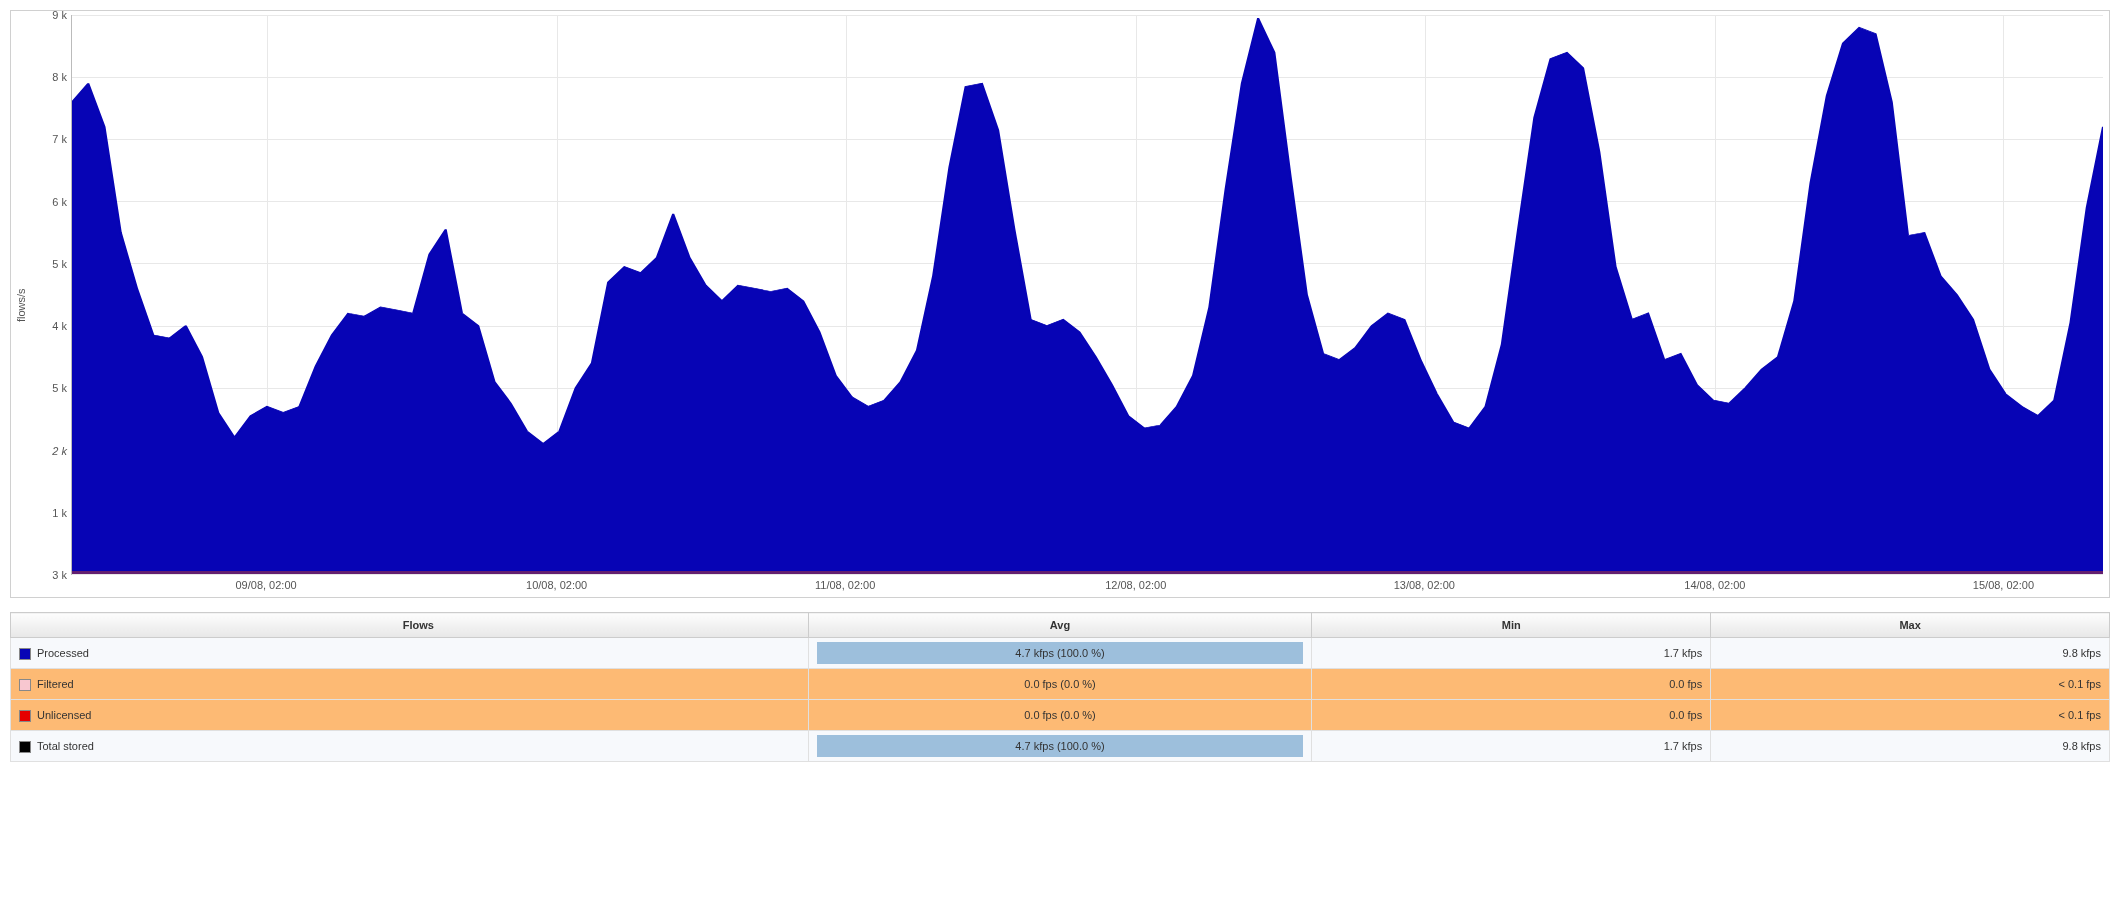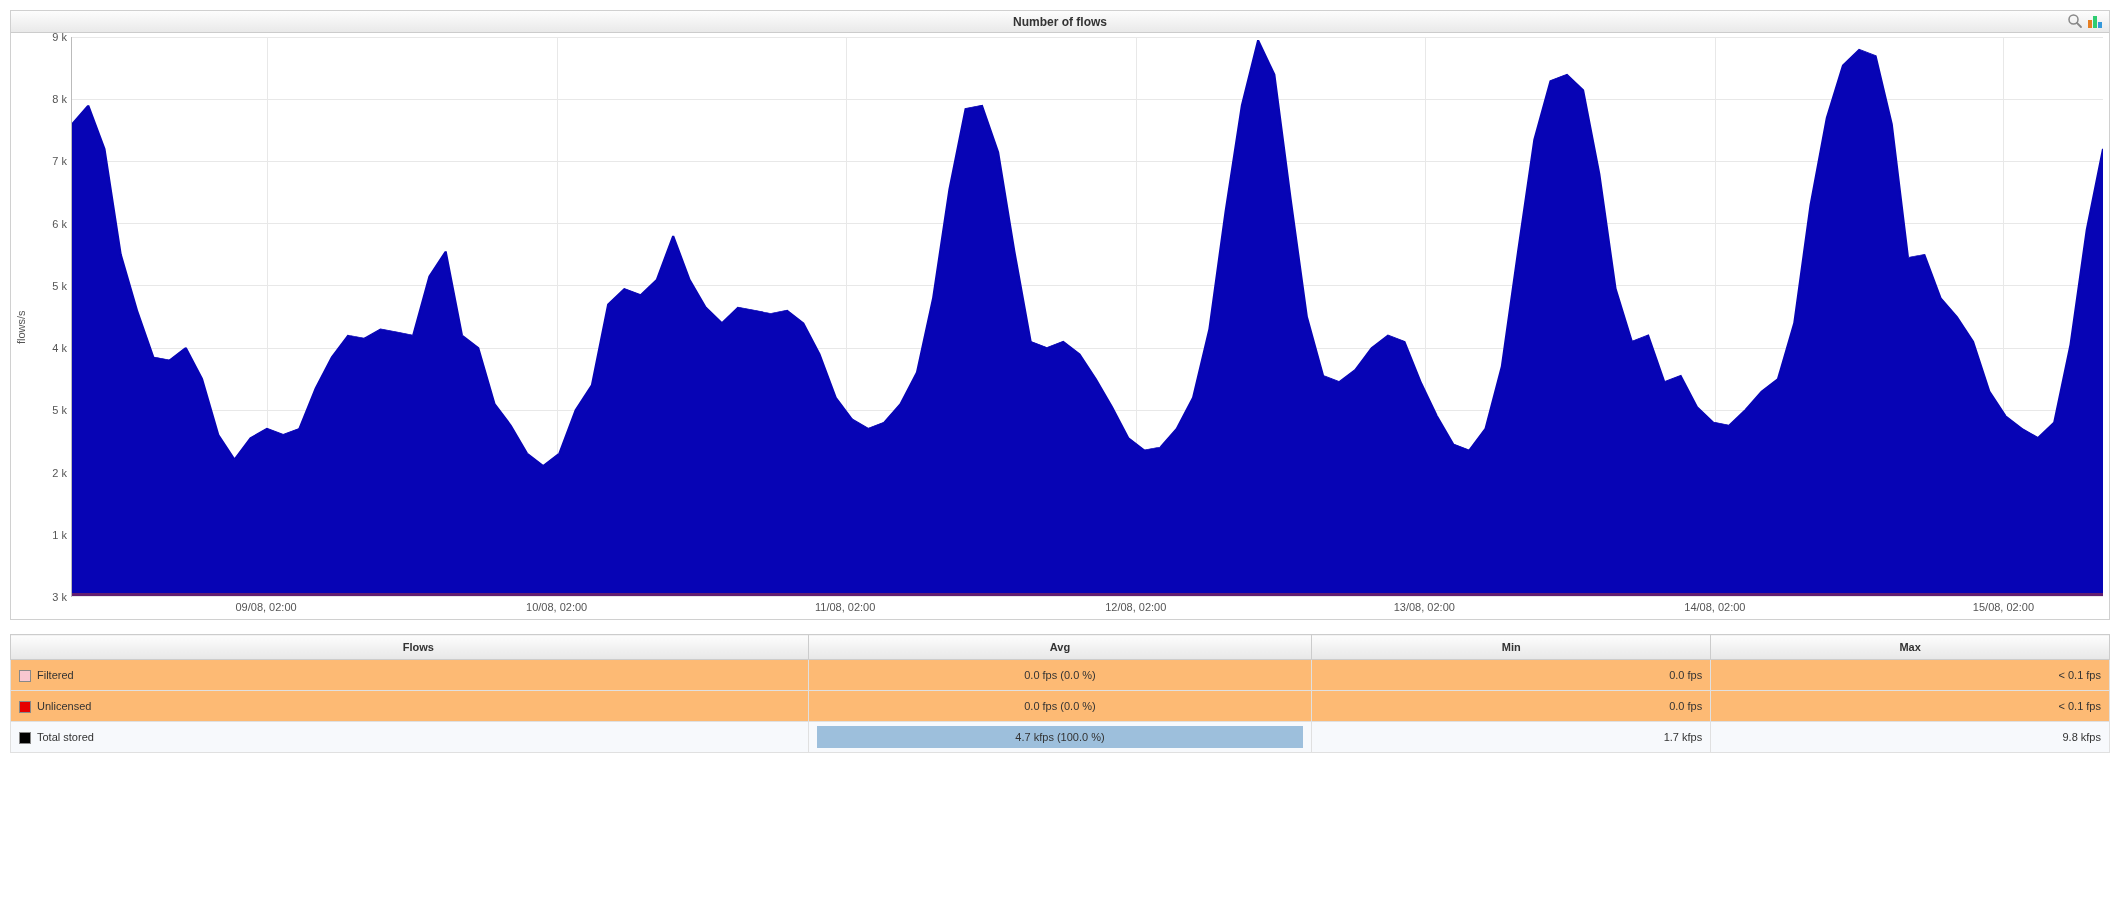--- a/index.html
+++ b/index.html
@@ -152,45 +152,27 @@
     align-items: center;
     justify-content: center;
   }
   .avg-plain { display: flex; align-items: center; justify-content: center; height: 22px; }
   td.num { text-align: right; padding-right: 10px; }
 </style>
 </head>
 <body>
 
 <div class="chart-panel">
-  <div class="chart-header">
-    <span class="chart-title">Number of flows</span>
-    <div class="chart-tools">
-      <span class="tool-icon">
-        <svg viewBox="0 0 16 16">
-            <circle cx="6.5" cy="6.5" r="4.5" fill="none" stroke="#888" stroke-width="1.5"></circle>
-            <line x1="10" y1="10" x2="14" y2="14" stroke="#888" stroke-width="1.8" stroke-linecap="round"></line>
-          </svg>
-      </span>
-      <span class="tool-icon">
-        <svg viewBox="0 0 16 16">
-            <rect x="1" y="7" width="4" height="8" fill="#e67e22"></rect>
-            <rect x="6" y="3" width="4" height="12" fill="#2ecc71"></rect>
-            <rect x="11" y="9" width="4" height="6" fill="#3498db"></rect>
-          </svg>
-      </span>
-    </div>
-  </div>
 
   <div class="chart-body">
     <div class="y-label">flows/s</div>
     <div class="y-axis" id="yaxis">
         <div class="y-tick" style="top: 100%;">3 k</div>
         <div class="y-tick" style="top: 88.8889%;">1 k</div>
-        <div class="y-tick" style="top: 77.7778%;">2 k</div>
+        <div class="y-tick" style="top: 77.7778%; font-style: italic;">2 k</div>
         <div class="y-tick" style="top: 66.6667%;">5 k</div>
         <div class="y-tick" style="top: 55.5556%;">4 k</div>
         <div class="y-tick" style="top: 44.4444%;">5 k</div>
         <div class="y-tick" style="top: 33.3333%;">6 k</div>
         <div class="y-tick" style="top: 22.2222%;">7 k</div>
         <div class="y-tick" style="top: 11.1111%;">8 k</div>
         <div class="y-tick" style="top: 0%;">9 k</div>
       </div>
     <div class="plot-wrap">
       <div class="plot" id="plot">
@@ -232,20 +214,28 @@
 <table class="stats">
   <thead>
       <tr id="thead-row">
         <th style="width: 38%; padding-left: 24px;">Flows</th>
         <th style="width: 24%;">Avg</th>
         <th style="width: 19%;">Min</th>
         <th style="width: 19%;">Max</th>
       </tr>
     </thead>
   <tbody id="tbody">
+      <tr class="alt">
+        <td><span class="swatch" style="background: rgb(7, 4, 181);"></span><span class="flow-name">Processed</span></td>
+        <td class="avg">
+          <div class="avg-bar" style="width: 100%;">4.7 kfps (100.0 %)</div>
+        </td>
+        <td class="num">1.7 kfps</td>
+        <td class="num">9.8 kfps</td>
+      </tr>
       <tr>
         <td><span class="swatch" style="background: rgb(248, 199, 208);"></span><span class="flow-name">Filtered</span></td>
         <td class="avg">
           <div class="avg-plain" style="width: 100%;">0.0 fps (0.0 %)</div>
         </td>
         <td class="num">0.0 fps</td>
         <td class="num">&lt; 0.1 fps</td>
       </tr>
       <tr>
         <td><span class="swatch" style="background: rgb(230, 0, 0);"></span><span class="flow-name">Unlicensed</span></td>

